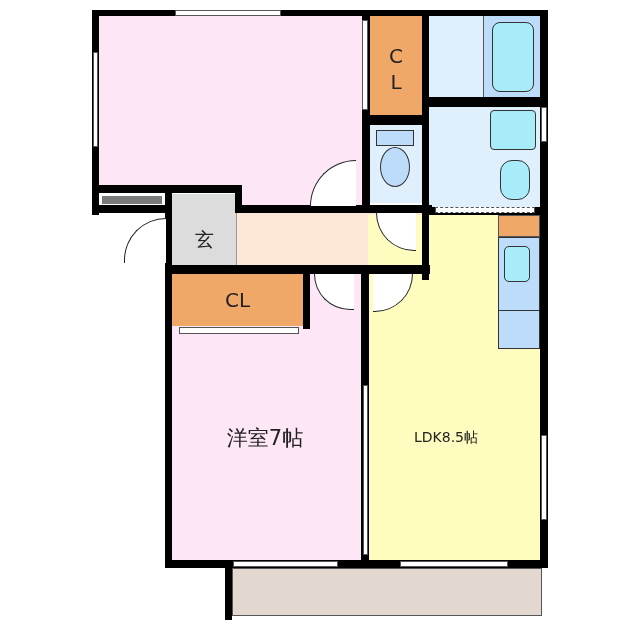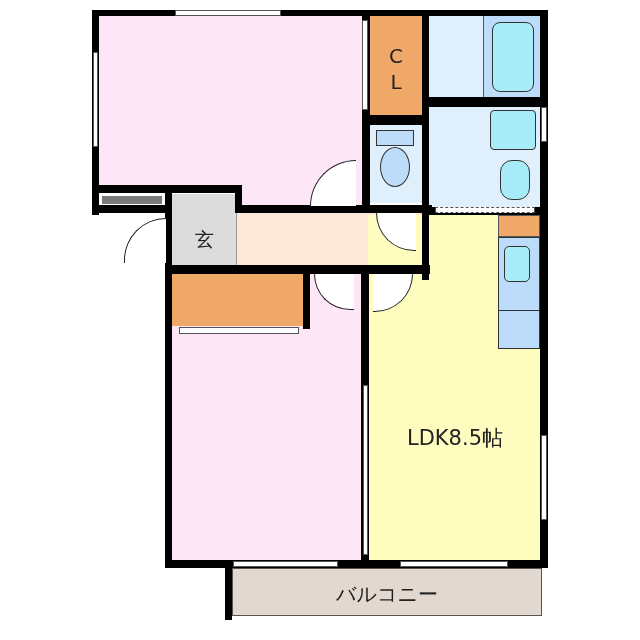--- a/index.html
+++ b/index.html
@@ -73,18 +73,19 @@
   <div class="door" style="left:314px;top:274px;width:40px;height:36px;border-radius:0 0 0 40px;border-top:none;border-right:none;"></div>
   <div class="door" style="left:373px;top:274px;width:40px;height:38px;border-radius:0 0 40px 0;border-top:none;border-left:none;"></div>
 
   <div class="fix" style="left:492px;top:22px;width:42px;height:70px;background:#a8ecfa;border-radius:8px;"></div>
   <div class="fix" style="left:490px;top:110px;width:46px;height:40px;background:#a8ecfa;border-radius:4px;"></div>
   <div class="fix" style="left:500px;top:160px;width:30px;height:40px;background:#a8ecfa;border-radius:12px;"></div>
   <div class="fix" style="left:380px;top:147px;width:30px;height:40px;background:#bcdcfa;border-radius:50%;"></div>
   <div class="fix" style="left:376px;top:130px;width:38px;height:16px;background:#bcdcfa;"></div>
   <div class="fix" style="left:504px;top:246px;width:26px;height:36px;background:#a8ecfa;border-radius:5px;"></div>
 
-  <div class="label" style="left:385px;top:423px;width:140px;height:30px;font-size:21px;">LDK8.5帖</div>
+  <div class="label" style="left:190px;top:423px;width:150px;height:30px;font-size:21px;">洋室7帖</div>
+  <div class="label" style="left:376px;top:423px;width:140px;height:30px;font-size:14px;">LDK8.5帖</div>
   <div class="label" style="left:370px;top:44px;width:52px;height:24px;font-size:20px;">C</div>
   <div class="label" style="left:370px;top:70px;width:52px;height:24px;font-size:20px;">L</div>
+  <div class="label" style="left:172px;top:286px;width:131px;height:28px;font-size:20px;">CL</div>
   <div class="label" style="left:172px;top:226px;width:65px;height:28px;font-size:19px;">玄</div>
-  <div class="label" style="left:232px;top:580px;width:310px;height:28px;font-size:20px;">バルコニー</div>
 </div>
 
 </body></html>

